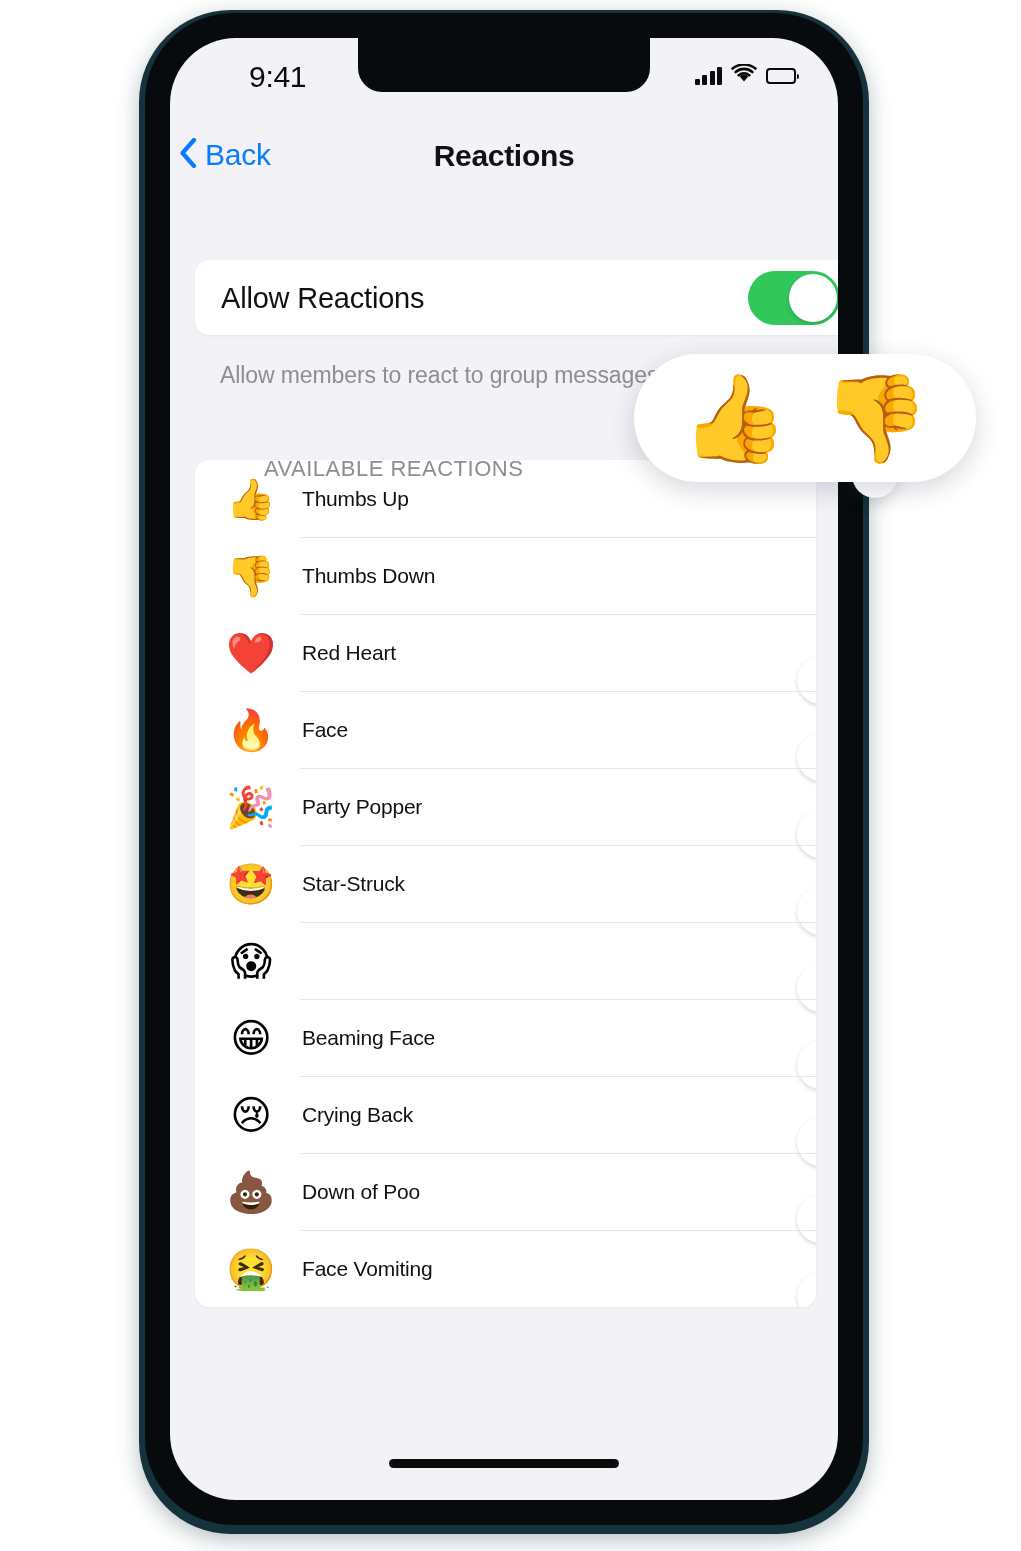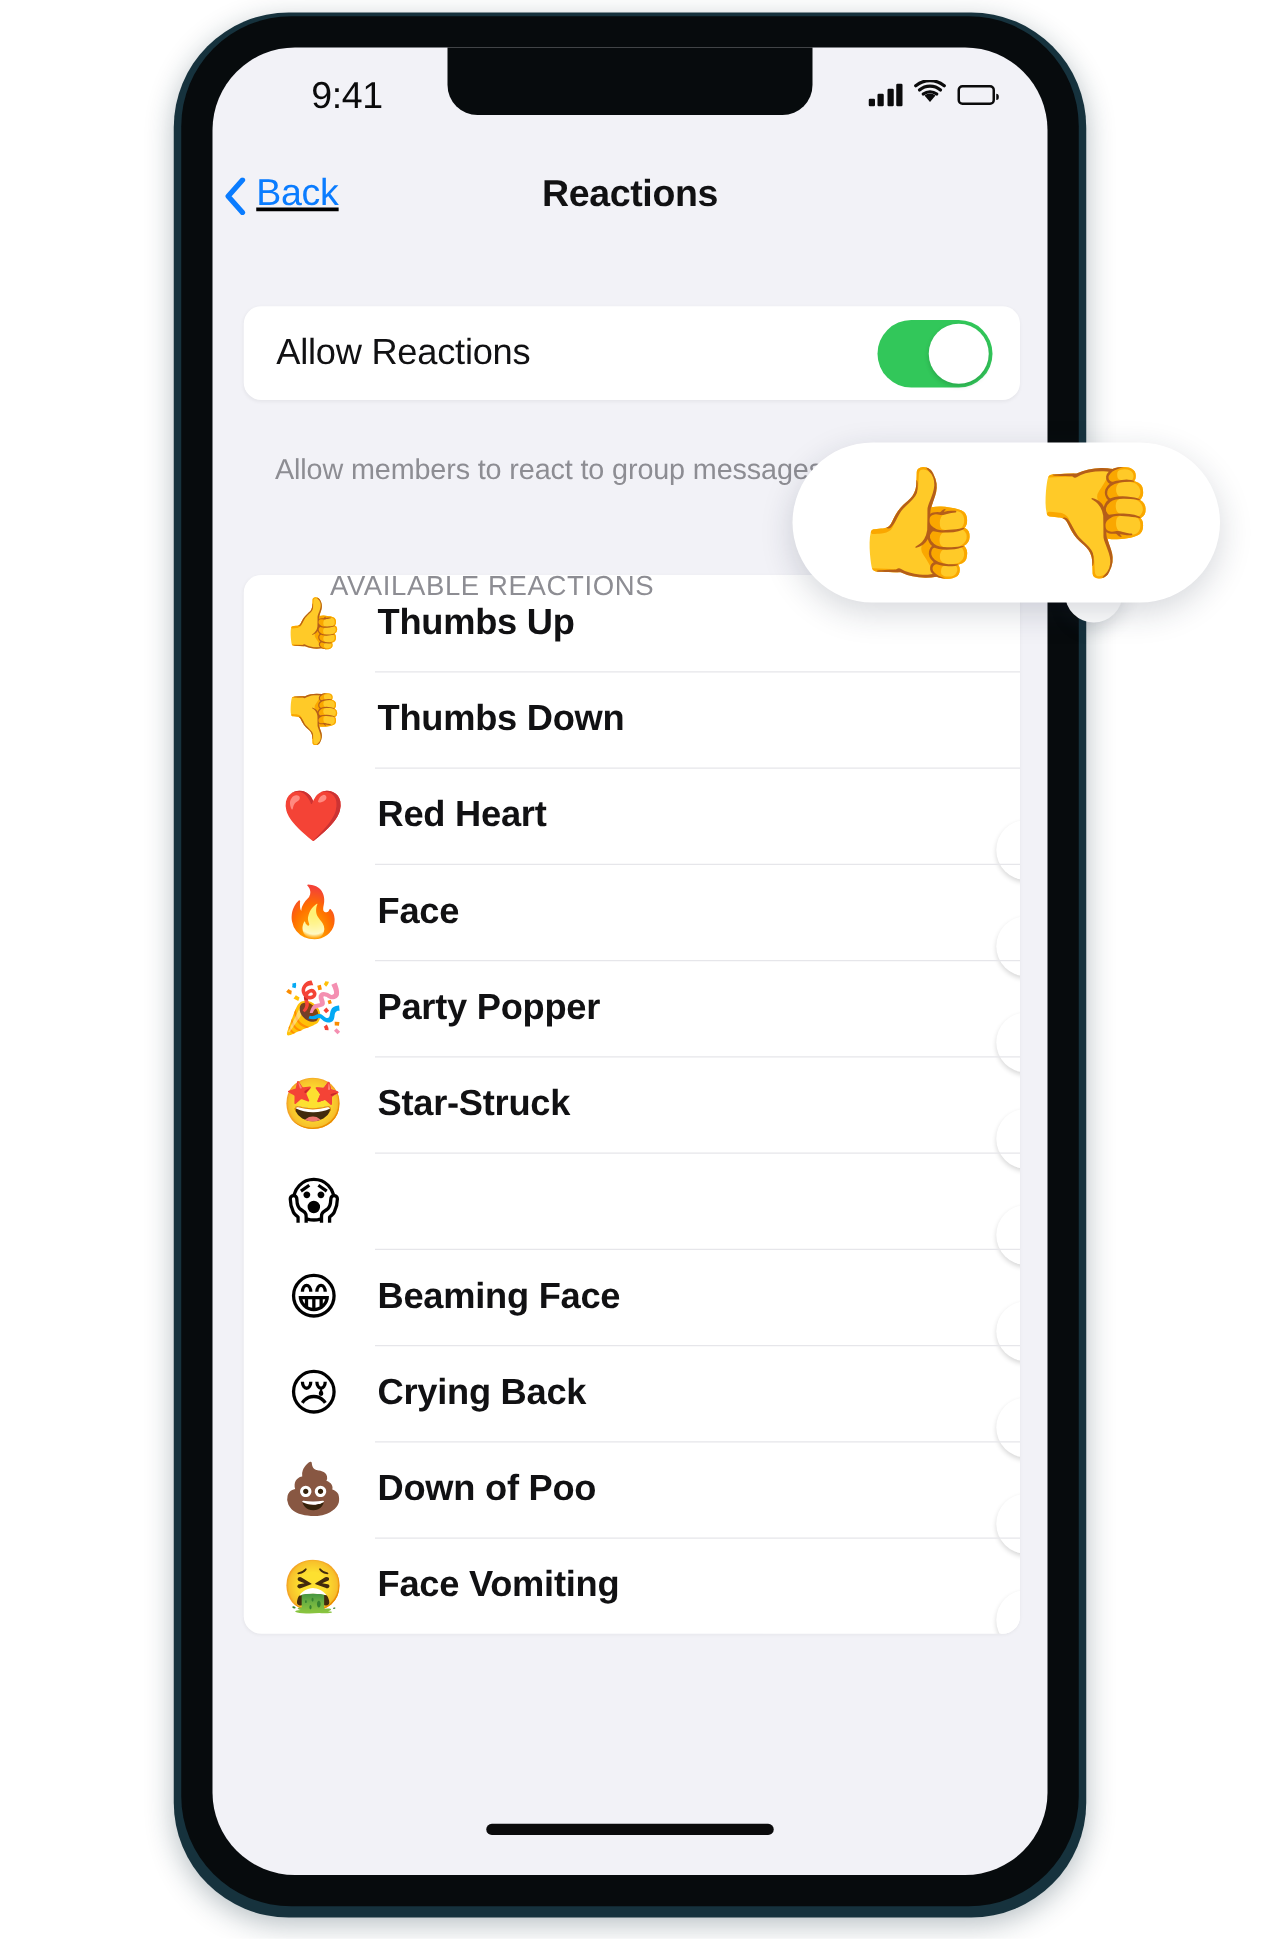--- a/index.html
+++ b/index.html
@@ -113,23 +113,22 @@
   
   #nav-bar {
     position: absolute;
     left: 0; top: 92px;
     width: 668px; height: 68px;
     z-index: 20;
   }
   #back-button {
     position: absolute;
     left: 9px; top: 8px;
-    display: flex; align-items: flex-end; gap: 8px;
+    display: flex; align-items: flex-start; gap: 8px;
     cursor: pointer;
-    text-decoration: underline;
   }
   #back-chevron { width: 18px; height: 30px; display: block; }
   #back-label {
     font-size: 30px;
     color: #0a7cff;
     letter-spacing: -0.2px;
   }
   #nav-title {
     position: absolute;
     left: 0; right: 0; top: 9px;
@@ -144,22 +143,23 @@
   .card {
     position: absolute;
     left: 25px;
     width: 621px;
     background: #ffffff;
     border-radius: 14px;
     box-shadow: 0 1px 3px rgba(0,0,0,0.05);
   }
 
   #allow-card {
-    top: 207px;
+    top: 222px;
     height: 75px;
+    padding-left: 46px;
   }
   #allow-label {
     position: absolute;
     left: 26px; top: 50%;
     transform: translateY(-50%);
     font-size: 29px;
     color: #111113;
     letter-spacing: -0.2px;
   }
   #allow-toggle-wrap {
@@ -216,24 +216,23 @@
     left: 30px;
     width: 52px;
     text-align: center;
     font-size: 40px;
     line-height: 1;
     font-family: "DejaVu Sans", sans-serif;
   }
   .reaction-label {
     position: absolute;
     left: 107px;
-    font-size: 29px;
+    font-size: 21px;
     color: #111113;
     letter-spacing: -0.2px;
-    font-weight: bold;
   }
   .reaction-toggle {
     position: absolute;
     right: 22px;
   }
 
   
   .switch {
     width: 92px;
     height: 54px;

